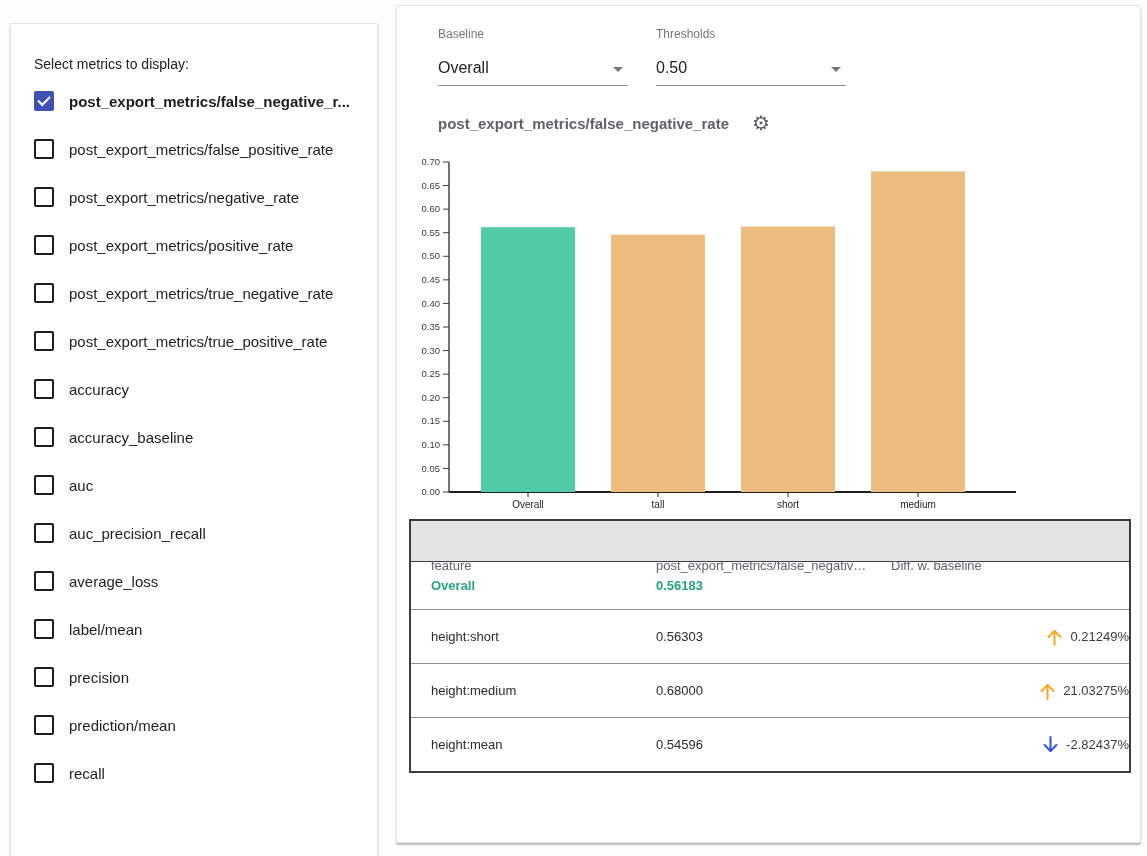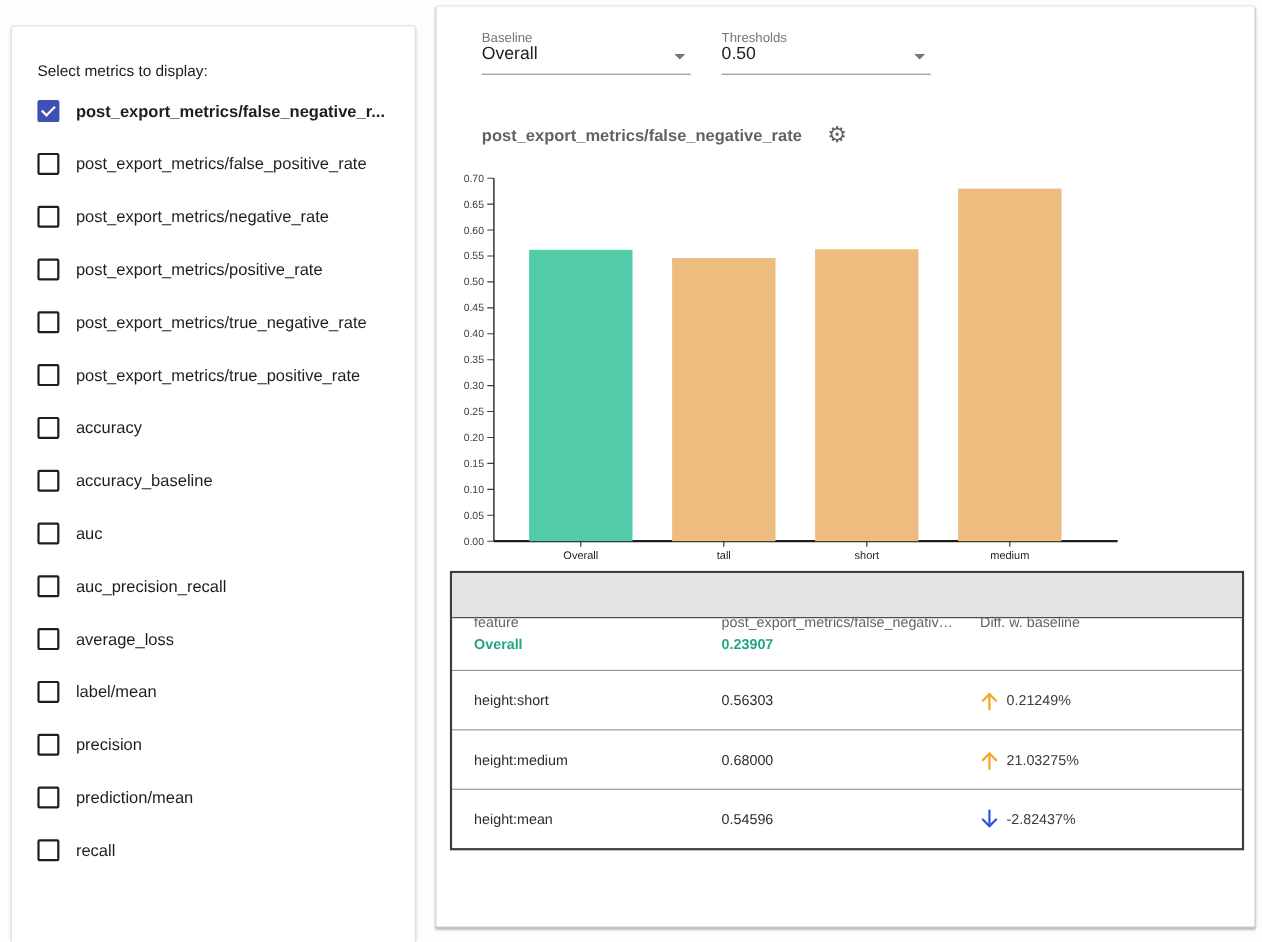--- a/index.html
+++ b/index.html
@@ -25,21 +25,21 @@
   .tick{position:absolute;left:2px;top:3px;width:10px;height:5px;
         border-left:2px solid #fff;border-bottom:2px solid #fff;transform:rotate(-45deg);}
   .metric-label{font-size:15px;color:#1e1e1e;white-space:nowrap;overflow:hidden;
                 text-overflow:ellipsis;max-width:310px;}
   .metric-label.bold{font-weight:bold;}
 
   
   .field{position:absolute;width:190px;border-bottom:1px solid #8f8f8f;padding-bottom:8px;cursor:pointer;}
   #baseline-field{left:41px;top:21px;}
   #thresholds-field{left:259px;top:21px;}
-  .field-label{font-size:12px;color:#757575;margin-bottom:0;}
+  .field-label{font-size:12px;color:#757575;margin-bottom:18px;}
   .field-value{font-size:16px;color:#212121;}
   .dd-arrow{position:absolute;right:5px;bottom:13px;width:0;height:0;
             border-left:5px solid transparent;border-right:5px solid transparent;
             border-top:5px solid #757575;}
 
   
   .chart-title-row{position:absolute;left:41px;top:107px;display:flex;align-items:center;gap:23px;}
   .chart-title{font-size:15px;font-weight:bold;color:#5f6368;}
   .gear{font-size:20px;color:#5f6368;line-height:1;cursor:pointer;}
 
@@ -47,21 +47,21 @@
 
   
   .mtable{position:absolute;left:12px;top:513px;width:718px;border:2px solid #3c3c3c;background:#fff;}
   .trow{display:grid;grid-template-columns:225px 235px 1fr;align-items:center;}
   .trow.thead{height:40px;background:#e4e4e4;border-bottom:1px solid #3c3c3c;}
   .trow.tbody{height:53px;border-top:1px solid #919191;}
   .trow.tbody.first{height:47px;border-top:none;}
   .cell{padding-left:20px;font-size:13px;color:#2b2b2b;white-space:nowrap;overflow:hidden;text-overflow:ellipsis;}
   .thead .cell{color:#5f6368;margin-top:44px;}
   .trow.highlight .cell{color:#26A385;font-weight:bold;}
-  .diff-cell{display:flex;align-items:center;gap:7px;font-size:13px;color:#3c3c3c;}
+  .diff-cell{display:flex;align-items:center;gap:7px;font-size:13px;color:#3c3c3c;justify-content:flex-end;}
 </style>
 </head>
 <body>
 
 <div class="card" id="left-card">
   <div class="select-title">Select metrics to display:</div>
   <div class="metric-list">
       <div class="metric-item">
         <span class="checkbox checked">
           <span class="tick"></span>
@@ -195,21 +195,21 @@
 
   <div class="mtable">
     <div class="trow thead">
       <div class="cell">feature</div>
       <div class="cell">post_export_metrics/false_negative_rat...</div>
       <div class="cell">Diff. w. baseline</div>
     </div>
     <div id="table-body">
         <div class="trow tbody first highlight">
           <div class="cell">Overall</div>
-          <div class="cell">0.23907</div>
+          <div class="cell">0.56183</div>
           <div class="cell diff-cell"></div>
         </div>
         <div class="trow tbody">
           <div class="cell">height:short</div>
           <div class="cell">0.56303</div>
           <div class="cell diff-cell">
             <span style="display: inline-flex;">
               <svg width="17" height="20" viewBox="0 0 17 20">
                 <line x1="8.5" y1="18" x2="8.5" y2="4" stroke="#F5A623" stroke-width="2" stroke-linecap="round"></line>
                 <path d="M 2.5 10 L 8.5 4 L 14.5 10" fill="none" stroke="#F5A623" stroke-width="2" stroke-linecap="round" stroke-linejoin="round"></path>

